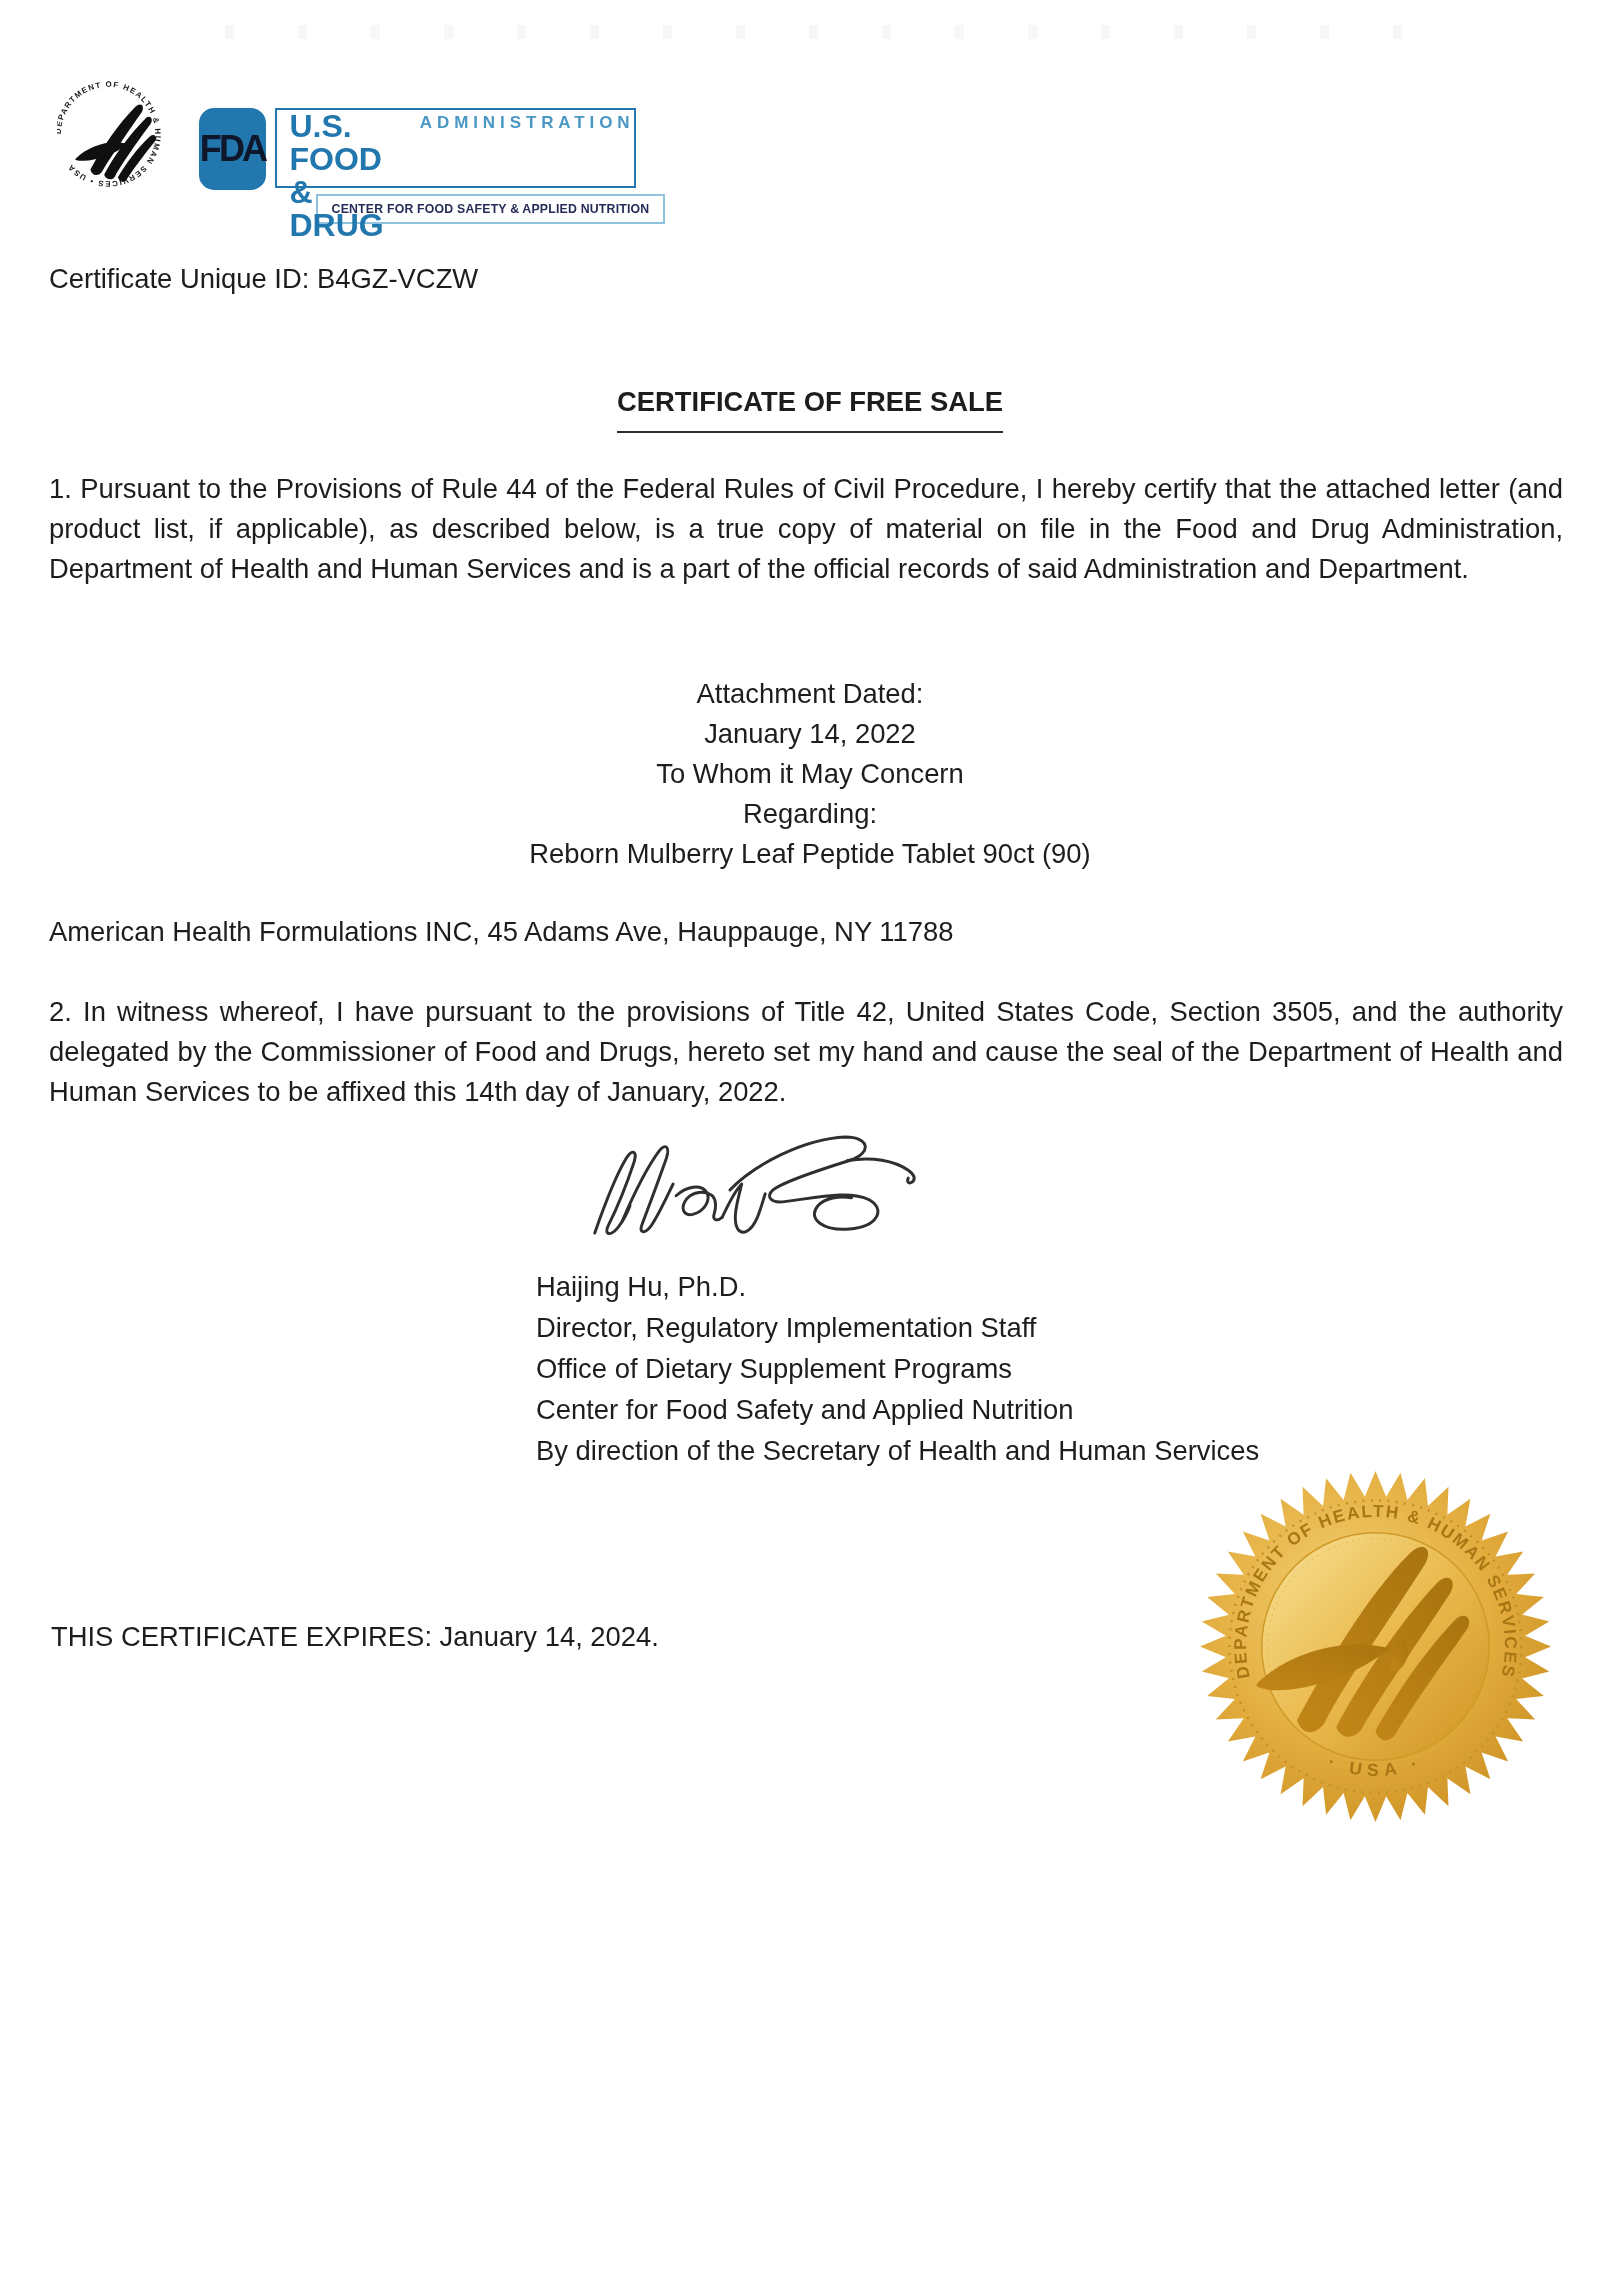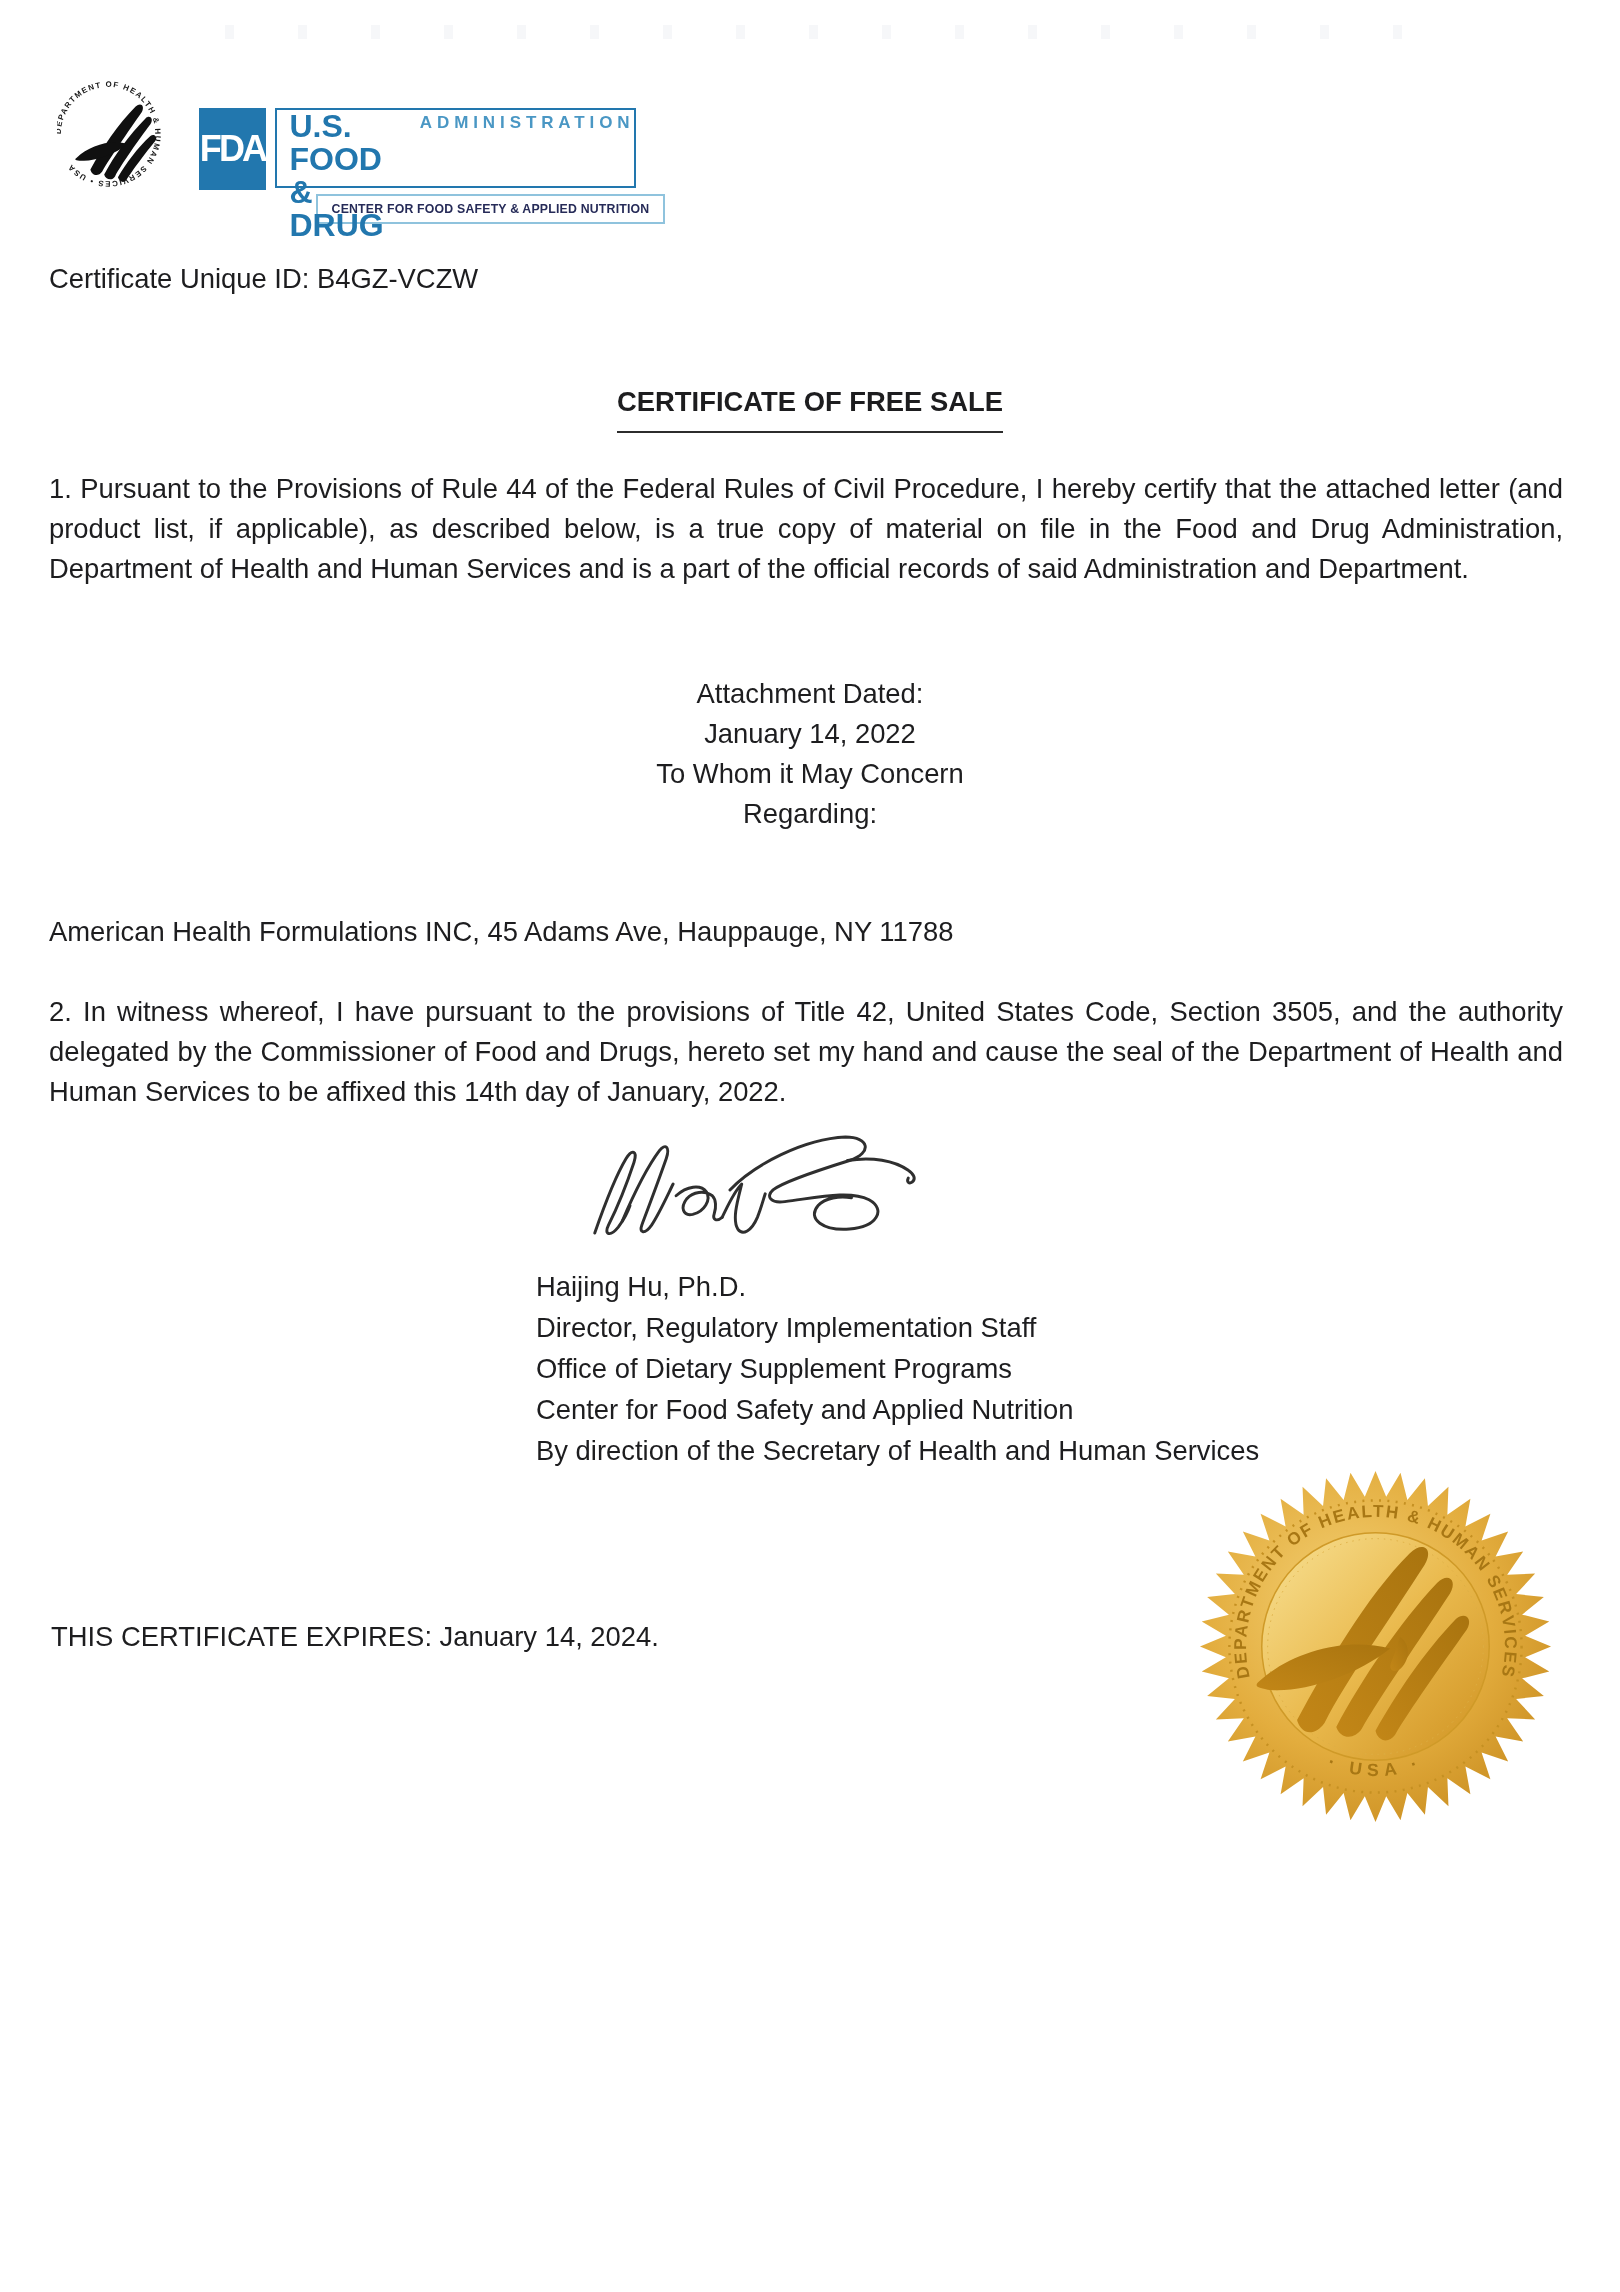--- a/index.html
+++ b/index.html
@@ -14,23 +14,23 @@
   
   .scan-marks{
     position:absolute;top:24.5px;left:225px;width:1206px;height:14.7px;
     background-image:repeating-linear-gradient(90deg,#f6f7f9 0 8.8px,transparent 8.8px 73px);
   }
   
   .hhs-logo{position:absolute;left:57px;top:81px;}
   .fda-block{position:absolute;left:199px;top:108px;}
   .fda-row{display:flex;align-items:stretch;}
   .fda-square{
-    width:67px;height:82px;background:#2277ae;color:#ffffff;
+    width:67px;height:82px;background:#2277ae;color:#0f172a;
     display:flex;align-items:center;justify-content:center;
-    font-weight:700;font-size:36px;letter-spacing:-2.9px;
+    font-weight:700;font-size:36px;letter-spacing:-2.9px;border-radius:15px;
   }
   .fda-titlebox{
     margin-left:8.8px;width:345px;height:76px;
     border:2.9px solid #2277ae;background:#ffffff;
     padding-left:12.7px;display:flex;flex-direction:row;justify-content:center;
   }
   .fda-title{color:#2277ae;font-weight:700;font-size:32px;letter-spacing:0px;line-height:33px;}
   .fda-subtitle{color:#4a97c4;font-weight:700;font-size:17px;letter-spacing:4.9px;line-height:25.5px;margin-left:34px;}
   .fda-centerbox{
     margin-left:117px;margin-top:3.9px;width:345px;height:26.5px;
@@ -102,20 +102,21 @@
     <span class="doc-title">CERTIFICATE OF FREE SALE</span>
   </div>
 
   <div class="para para-1">1. Pursuant to the Provisions of Rule 44 of the Federal Rules of Civil Procedure, I hereby certify that the attached letter (and product list, if applicable), as described below, is a true copy of material on file in the Food and Drug Administration, Department of Health and Human Services and is a part of the official records of said Administration and Department.</div>
 
   <div class="center-block">
     <div>Attachment Dated:</div>
     <div>January 14, 2022</div>
     <div>To Whom it May Concern</div>
     <div>Regarding:</div>
+    <div>Reborn Mulberry Leaf Peptide Tablet 90ct (90)</div>
   </div>
 
   <div class="line company">American Health Formulations INC, 45 Adams Ave, Hauppauge, NY 11788</div>
 
   <div class="para para-2">2. In witness whereof, I have pursuant to the provisions of Title 42, United States Code, Section 3505, and the authority delegated by the Commissioner of Food and Drugs, hereto set my hand and cause the seal of the Department of Health and Human Services to be affixed this  14th day of January, 2022.</div>
 
   <div class="sig-img">
     <svg width="338" height="116" viewBox="0 0 345 118">
       <g fill="none" stroke="#2f2f2f" stroke-width="3" stroke-linecap="round" stroke-linejoin="round">
         <path d="M 12 108 C 20 85 32 52 44 32 C 50 22 56 24 52 36 C 44 60 32 88 26 100 C 21 110 28 112 36 102 C 42 94 46 86 48 80"></path>

